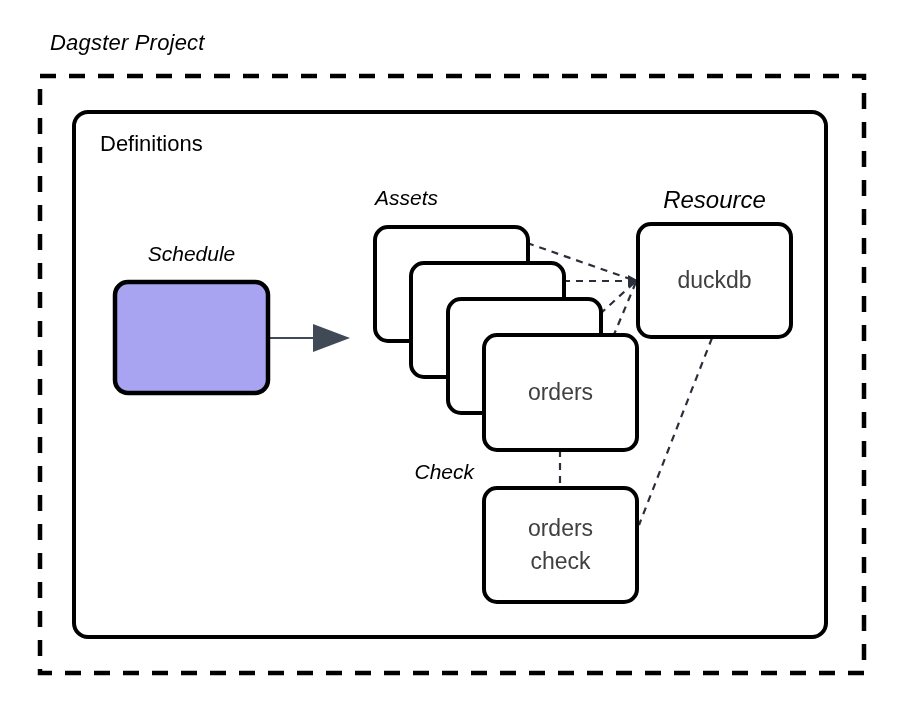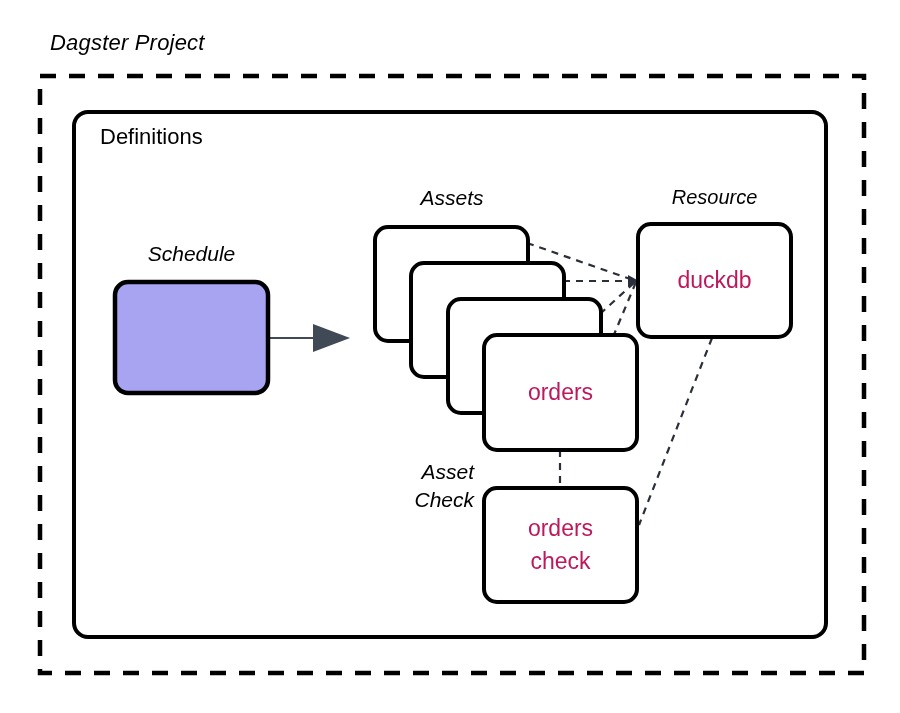--- a/index.html
+++ b/index.html
@@ -46,44 +46,43 @@
   
   #project-title {
     left: 50px;
     top: 30px;
     font-size: 22px;
     letter-spacing: 0.2px;
   }
   
   #definitions-title {
     left: 100px;
-    top: 124px;
+    top: 131px;
     font-size: 22px;
   }
   
   #schedule-caption {
     left: 115px;
     top: 242px;
     width: 153px;
     text-align: center;
     font-size: 21px;
   }
   #assets-caption {
     left: 375px;
     top: 186px;
     width: 154px;
-    text-align: center;
     font-size: 21px;
   }
   #resource-caption {
     left: 638px;
     top: 186px;
     width: 153px;
     text-align: center;
-    font-size: 20px;
+    font-size: 24px;
   }
   #assetcheck-caption {
     left: 378px;
     top: 458px;
     width: 96px;
     text-align: right;
     font-size: 21px;
     line-height: 1.32;
     white-space: normal;
   }
@@ -91,21 +90,21 @@
   
   .node-text {
     position: absolute;
     display: flex;
     flex-direction: column;
     align-items: center;
     justify-content: center;
     text-align: center;
     font-size: 23px;
     line-height: 1.42;
-    color: #be185d;
+    color: #404040;
     pointer-events: none;
   }
   #schedule-node-text { left: 115px; top: 282px; width: 153px; height: 111px; }
   #orders-agg-node-text { left: 484px; top: 335px; width: 153px; height: 115px; }
   #duckdb-node-text { left: 638px; top: 224px; width: 153px; height: 113px; }
   #orders-check-node-text { left: 484px; top: 488px; width: 153px; height: 114px; }
 </style>
 </head>
 <body>
 
@@ -151,21 +150,20 @@
 
   <div class="lbl lbl-plain" id="definitions-title">Definitions</div>
 
   <div class="lbl lbl-italic" id="schedule-caption">Schedule</div>
 
   <div class="lbl lbl-italic" id="assets-caption">Assets</div>
 
   <div class="lbl lbl-italic" id="resource-caption">Resource</div>
 
   <div class="lbl lbl-italic" id="assetcheck-caption">
-    <div>Asset</div>
     <div>Check</div>
   </div>
 
 
   <div class="node-text" id="orders-agg-node-text">
     <span>orders</span>
   </div>
 
   <div class="node-text" id="duckdb-node-text">
     <span>duckdb</span>

